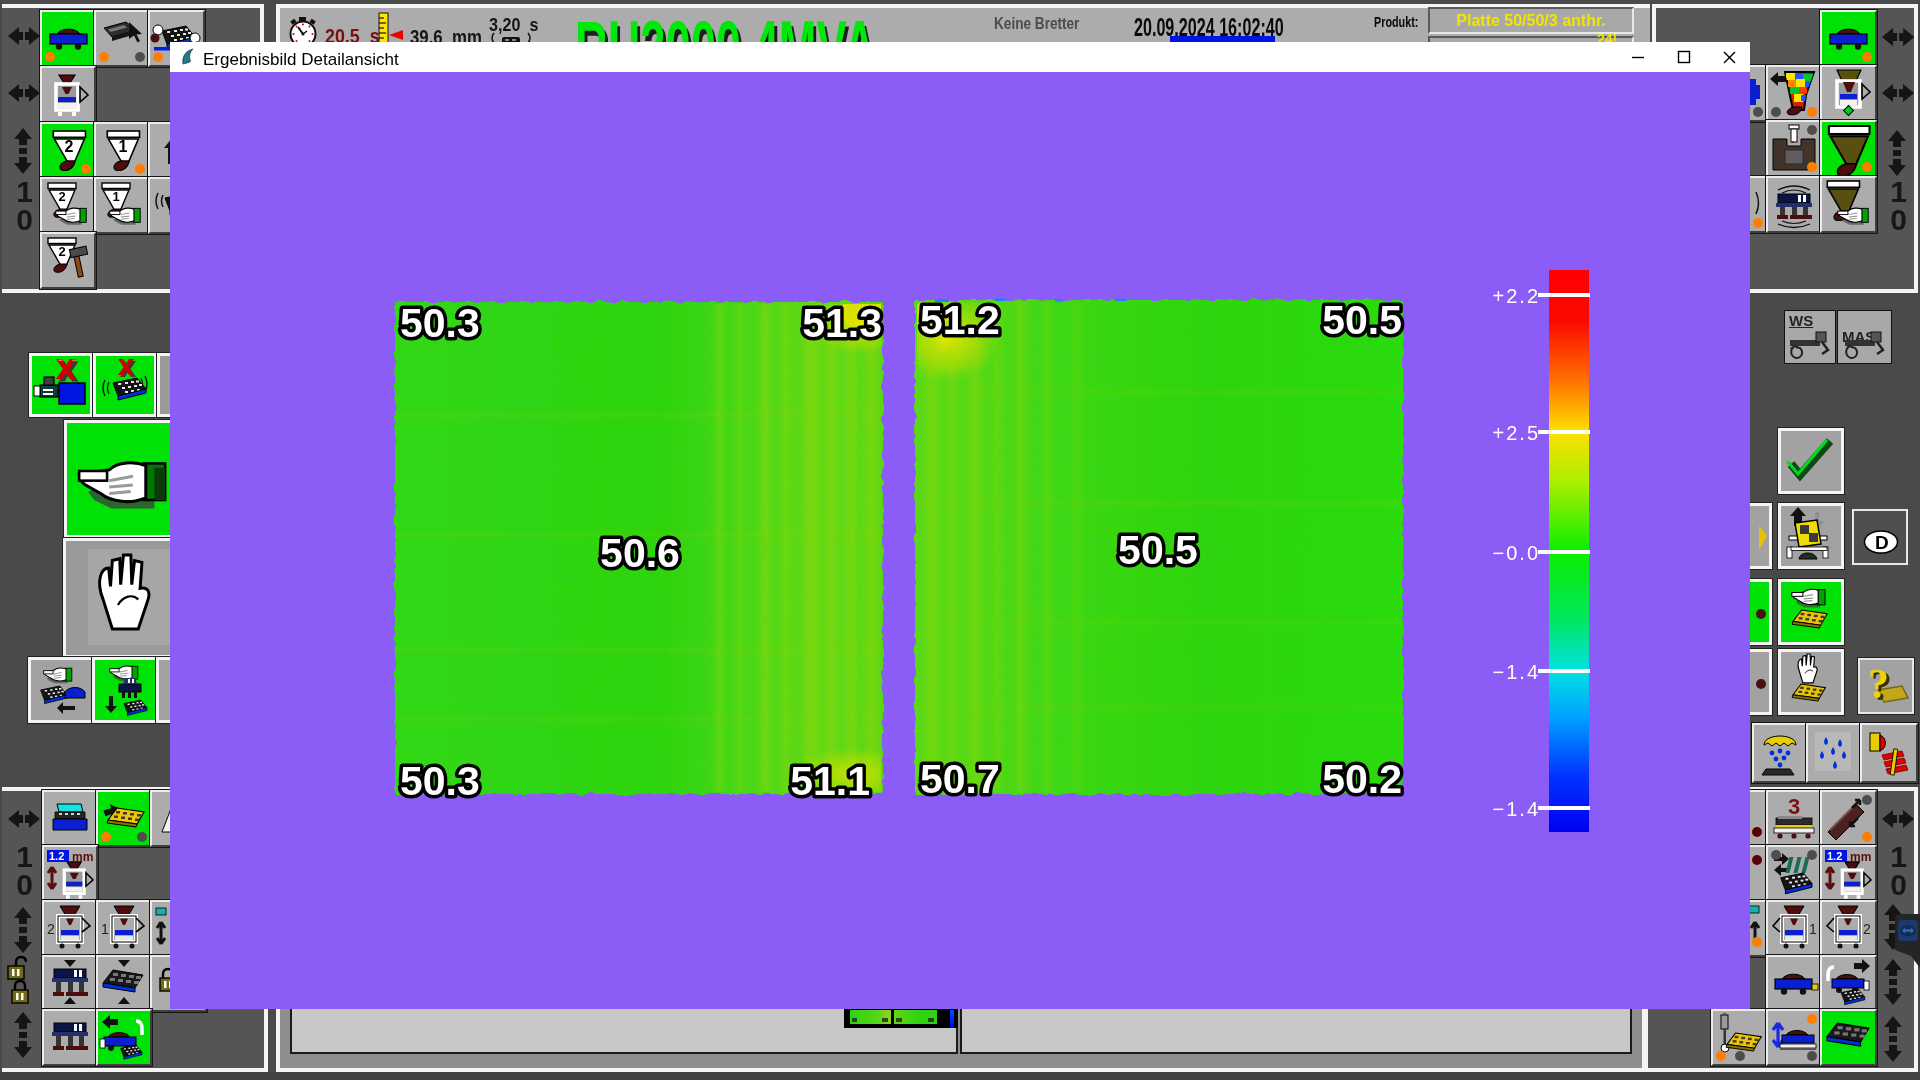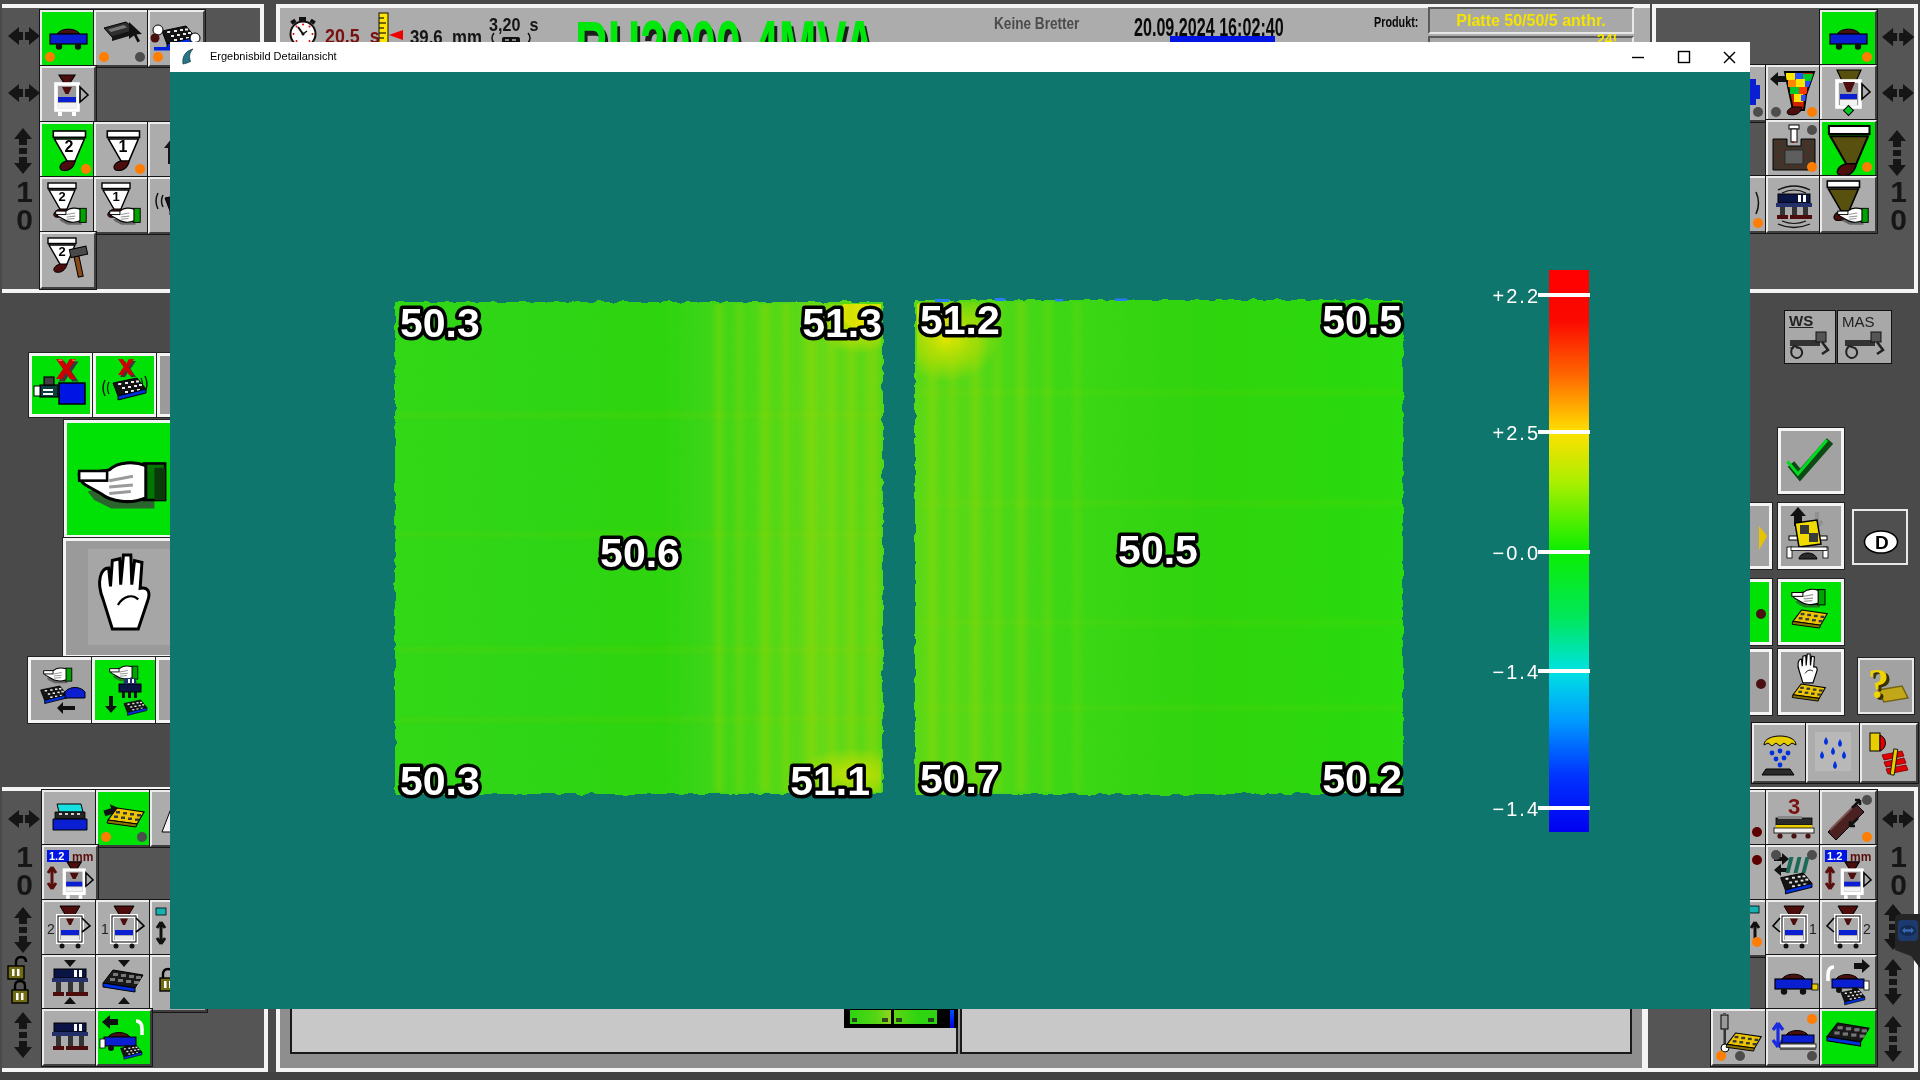--- a/index.html
+++ b/index.html
@@ -603,21 +603,21 @@
       <div class="p" style="left:4px;top:1px;font-size:15px;font-weight:bold;color:#222;text-decoration:underline;">WS</div>
       <svg class="p" style="left:3px;top:17px" width="44" height="34" viewBox="0 0 44 34">
         <rect x="2" y="12" width="30" height="6" fill="#333"></rect>
         <path d="M6,18 C2,22 2,28 8,30 C14,30 16,24 12,20 Z" fill="none" stroke="#222" stroke-width="2"></path>
         <rect x="28" y="4" width="10" height="10" fill="#555" stroke="#111"></rect>
         <path d="M34,14 L40,22 L34,26" fill="none" stroke="#222" stroke-width="2.5"></path>
         <path d="M2,20 h4 M8,20 h4" stroke="#222" stroke-width="1"></path>
       </svg>
     </div>
     <div class="p" style="left:53px;top:0;width:55px;height:54px;background:#a8a8a8;border:1.5px solid #111;box-sizing:border-box;">
-      <div class="p" style="left:4px;top:2px;font-size:15px;font-weight:normal;color:#222;">MAS</div>
+      <div class="p" style="left:4px;top:17px;font-size:15px;font-weight:bold;color:#222;">MAS</div>
       <svg class="p" style="left:5px;top:17px" width="44" height="34" viewBox="0 0 44 34">
         <rect x="2" y="12" width="30" height="6" fill="#333"></rect>
         <path d="M6,18 C2,22 2,28 8,30 C14,30 16,24 12,20 Z" fill="none" stroke="#222" stroke-width="2"></path>
         <rect x="28" y="4" width="10" height="10" fill="#555" stroke="#111"></rect>
         <path d="M34,14 L40,22 L34,26" fill="none" stroke="#222" stroke-width="2.5"></path>
       </svg>
     </div>
   </div>
 
   <div class="mb gr" style="left:1778px;top:428px;width:60px;height:60px;background:#a2a2a2;">
@@ -935,21 +935,21 @@
     <path d="M38,0 Q42,5 38,10" fill="none" stroke="#111" stroke-width="1.5"></path>
     <rect x="12" y="4" width="18" height="7" rx="2" fill="#111"></rect>
     <rect x="15" y="6" width="4" height="2" fill="#888"></rect>
       <rect x="22" y="6" width="4" height="2" fill="#888"></rect>
   </svg>
   <div class="p" style="left:575px;top:3px;color:#00e80b;font-size:78px;font-weight:bold;letter-spacing:0px;text-shadow:5px 5px 0 #1d1d1d;transform:scaleX(.58);transform-origin:left top;white-space:nowrap;">RH2000 4MVA</div>
   <div class="p" style="left:994px;top:14px;color:#4c4c4c;font-size:17px;font-weight:bold;transform:scaleX(.8);transform-origin:left top;white-space:nowrap;">Keine Bretter</div>
   <div class="p" style="left:1134px;top:12px;color:#0a0a0a;font-size:26px;font-weight:bold;transform:scaleX(.62);transform-origin:left top;white-space:nowrap;">20.09.2024 16:02:40</div>
   <div class="p" style="left:1170px;top:36px;width:105px;height:8px;background:#0014e4"></div>
   <div class="p" style="left:1374px;top:13px;color:#0a0a0a;font-size:15px;font-weight:bold;transform:scaleX(.72);transform-origin:left top;white-space:nowrap;">Produkt:</div>
-  <div class="p" style="left:1428px;top:7px;width:206px;height:27px;background:#a8a8a8;border:2px solid;border-color:#5a5a5a #e8e8e8 #e8e8e8 #5a5a5a;box-sizing:border-box;text-align:center;color:#f4e400;font-size:16px;font-weight:bold;line-height:23px;">Platte 50/50/5 anthr.</div>
+  <div class="p" style="left:1428px;top:7px;width:206px;height:27px;background:#a8a8a8;border:2px solid;border-color:#5a5a5a #e8e8e8 #e8e8e8 #5a5a5a;box-sizing:border-box;text-align:center;color:#f4e400;font-size:16px;font-weight:bold;line-height:23px;">Platte 50/50/3 anthr.</div>
   <div class="p" style="left:1428px;top:36px;width:206px;height:10px;background:#a8a8a8;border:2px solid;border-color:#5a5a5a #e8e8e8 #e8e8e8 #5a5a5a;box-sizing:border-box;"></div>
   <div class="p" style="left:1597px;top:31px;color:#f4e400;font-size:14px;font-weight:bold;">24!</div>
 
   <div class="p" style="left:280px;top:1000px;width:1366px;height:72px;background:#8e8e8e;"></div>
   <div class="p" style="left:276px;top:1000px;width:4px;height:72px;background:#f4f4f4;"></div>
   <div class="p" style="left:1642px;top:1000px;width:4px;height:72px;background:#f4f4f4;"></div>
   <div class="p" style="left:290px;top:998px;width:668px;height:56px;background:#c8c8c8;border:2px solid #1a1a1a;box-sizing:border-box;"></div>
   <div class="p" style="left:960px;top:998px;width:672px;height:56px;background:#c8c8c8;border:2px solid #1a1a1a;box-sizing:border-box;"></div>
 
   <div class="p" style="left:844px;top:998px;width:114px;height:30px;background:#000;"></div>
@@ -964,31 +964,31 @@
   <div class="p" style="left:2px;top:1068px;width:262px;height:4px;background:#f4f4f4;"></div>
   <div class="p" style="left:276px;top:1068px;width:1370px;height:4px;background:#f4f4f4;"></div>
   <div class="p" style="left:0;top:1072px;width:1920px;height:8px;background:#424242;"></div>
 
   <div class="p" style="left:170px;top:42px;width:1580px;height:967px;z-index:50;background:#000;">
 
     <div class="p" style="left:0;top:0;width:1580px;height:30px;background:#fff;">
       <svg class="p" style="left:11px;top:6px" width="15" height="18" viewBox="0 0 15 18">
         <path d="M2,16 C1,9 4,3 12,1 C8,5 8,9 9.5,13.5 C6.5,15 4,15.5 2,16 Z" fill="#277585" stroke="#14424c" stroke-width="0.8"></path>
       </svg>
-      <div class="p" style="left:40px;top:8px;font-size:11px;color:#000;">Ergebnisbild Detailansicht</div>
+      <div class="p" style="left:33px;top:8px;font-size:17px;color:#000;">Ergebnisbild Detailansicht</div>
 
       <svg class="p" style="left:1443px;top:0" width="125" height="30" viewBox="0 0 125 30">
         <line x1="19" y1="15.5" x2="31" y2="15.5" stroke="#000" stroke-width="1.4"></line>
         <rect x="65.5" y="9.5" width="11" height="11" fill="none" stroke="#000" stroke-width="1.4"></rect>
         <line x1="111" y1="10" x2="122" y2="21" stroke="#000" stroke-width="1.4"></line>
         <line x1="122" y1="10" x2="111" y2="21" stroke="#000" stroke-width="1.4"></line>
       </svg>
     </div>
 
-    <div class="p" style="left:0;top:30px;width:1580px;height:937px;background:#0f766e;overflow:hidden;">
+    <div class="p" style="left:0;top:30px;width:1580px;height:937px;background:#8b5cf6;overflow:hidden;">
 
       <svg class="p" style="left:215px;top:220px" width="510" height="512" viewBox="0 0 510 512">
         <defs>
           <filter id="rgh1" x="-5%" y="-5%" width="110%" height="110%">
             <feTurbulence type="fractalNoise" baseFrequency="0.09" numOctaves="2" seed="4" result="n"></feTurbulence>
             <feDisplacementMap in="SourceGraphic" in2="n" scale="6"></feDisplacementMap>
           </filter>
           <linearGradient id="pg1" x1="0" y1="0" x2="1" y2="0">
             <stop offset="0" stop-color="#30d713"></stop>
             <stop offset="0.55" stop-color="#2ed411"></stop>

